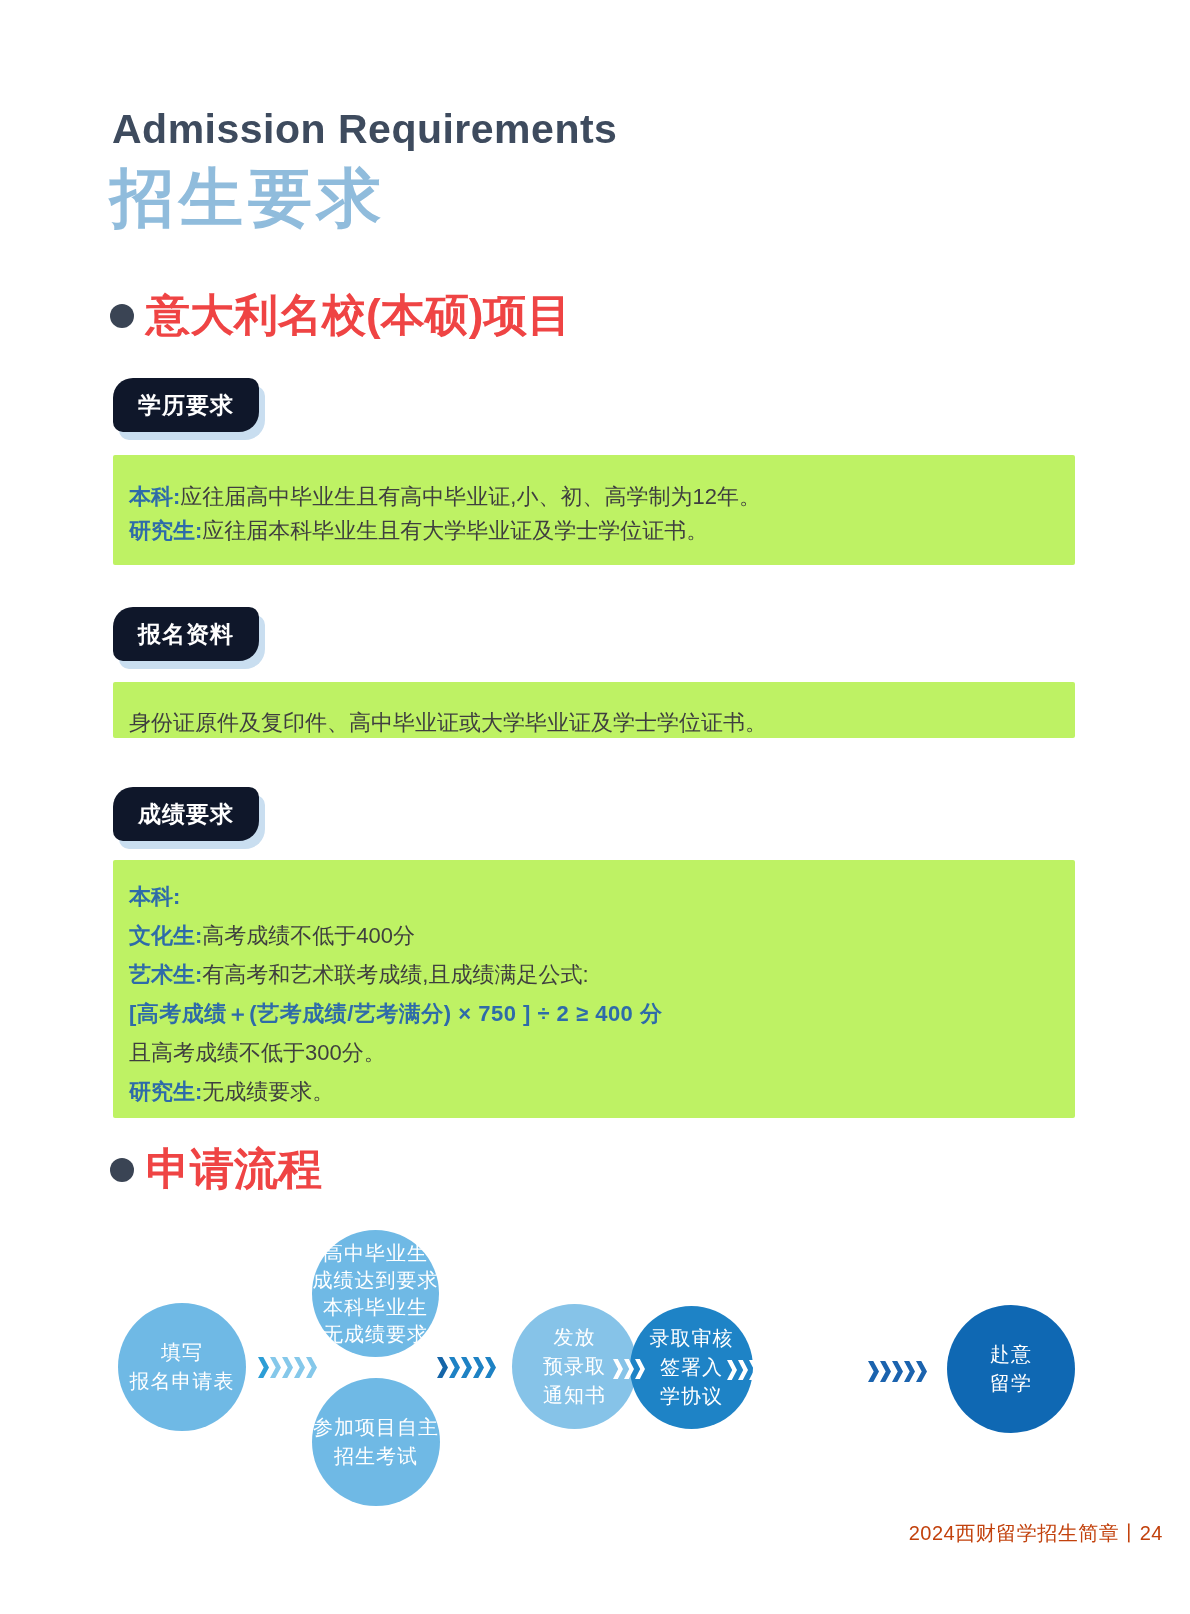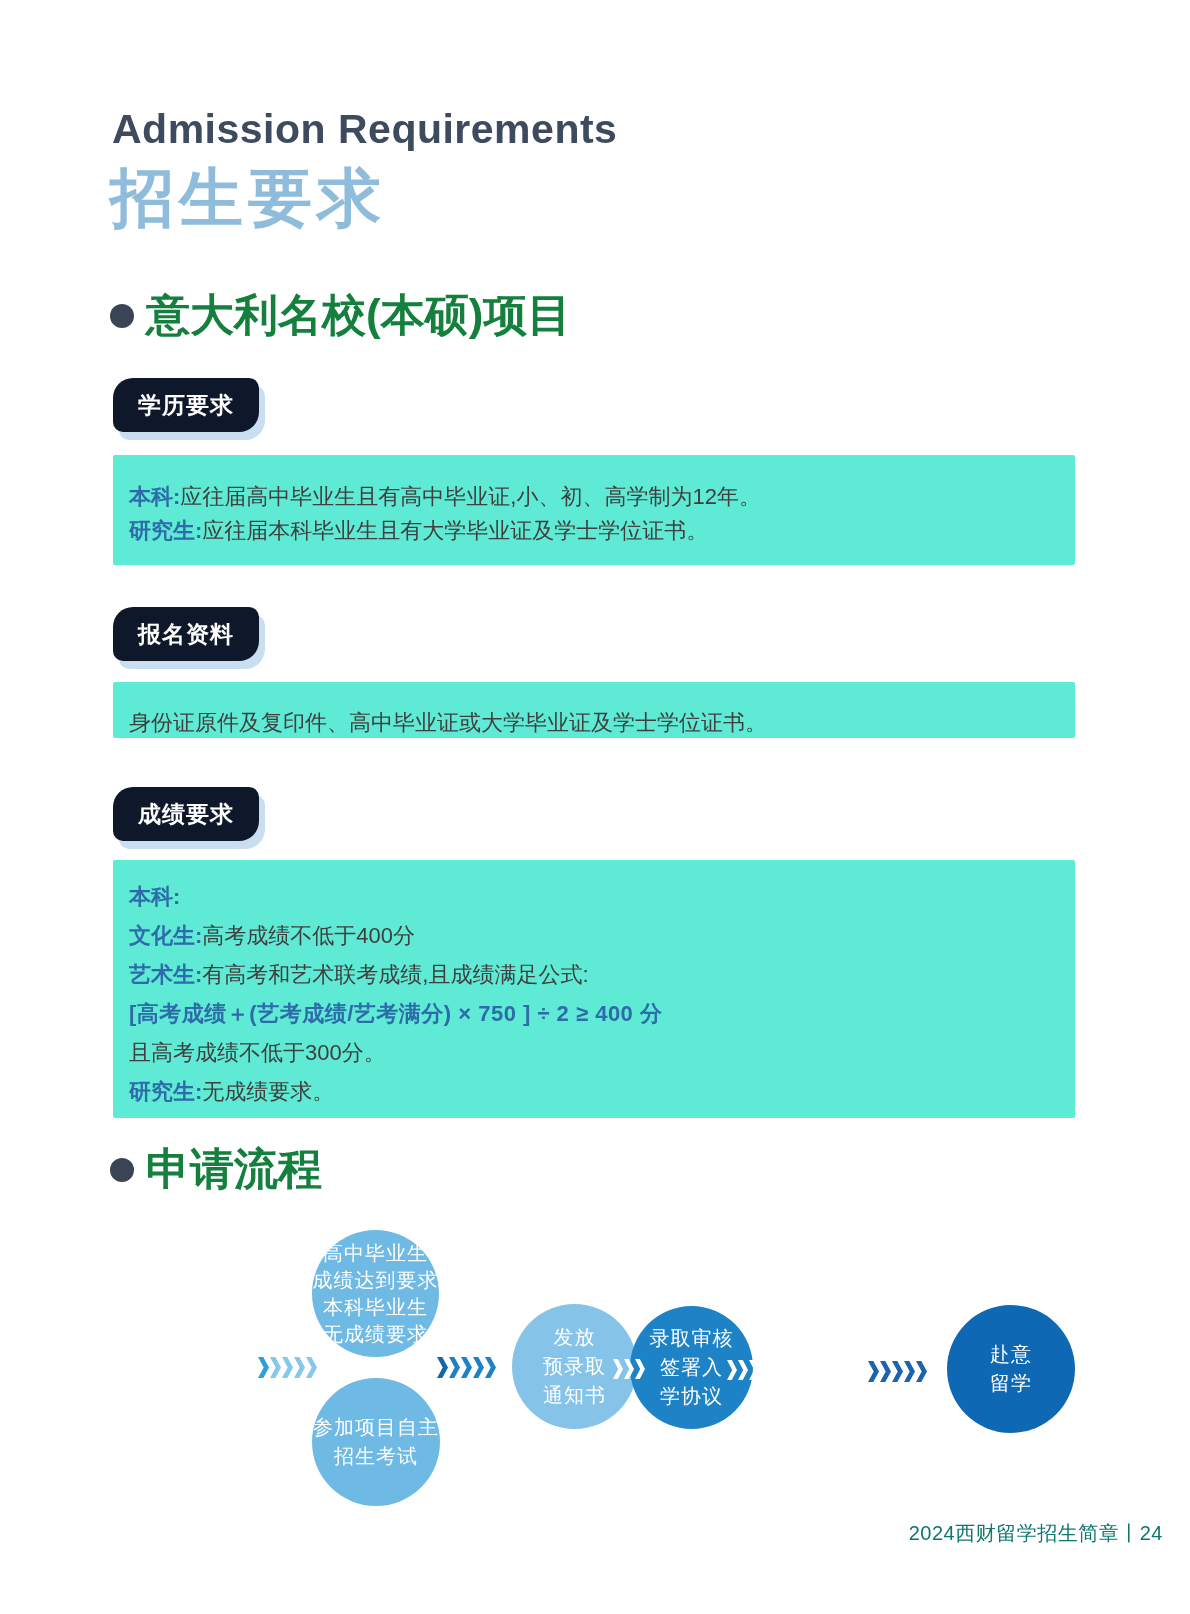--- a/index.html
+++ b/index.html
@@ -5,37 +5,37 @@
   * { margin:0; padding:0; box-sizing:border-box; }
   html,body { background:#ffffff; }
   .page {
     position:relative; width:1190px; height:1614px; background:#ffffff;
     font-family:"Liberation Sans","DejaVu Sans",sans-serif; overflow:hidden;
   }
   
   .title-en { position:absolute; left:112px; top:106px; font-size:41px; font-weight:bold; color:#3e4b5e; letter-spacing:0.5px; }
   .title-zh { position:absolute; left:110px; top:155px; font-size:64px; font-weight:bold; color:#90bcdc; letter-spacing:5px; }
   
-  .section-heading { position:absolute; display:flex; align-items:center; color:#15803d; font-size:44px; font-weight:bold; }
+  .section-heading { position:absolute; display:flex; align-items:center; color:#ef4444; font-size:44px; font-weight:bold; }
   .section-heading .bullet { width:24px; height:24px; border-radius:50%; background:#3a4454; margin-right:12px; flex:0 0 auto; }
   #heading-program { left:110px; top:286px; }
   #heading-process { left:110px; top:1140px; }
   
   .tab {
     position:absolute; left:113px; height:54px; min-width:142px; padding:0 25px;
     background:#0f172a; border-radius:20px 10px 20px 10px;
     box-shadow:6px 8px 0 0 #c9def0;
     display:flex; align-items:center; justify-content:center;
     color:#ffffff; font-size:23px; font-weight:bold; letter-spacing:1px;
   }
   #tab-education { top:378px; }
   #tab-materials { top:607px; }
   #tab-scores    { top:787px; }
   
-  .graybox { position:absolute; left:113px; width:962px; background:#5eead4; border-radius:2px; padding:0 16px; }
+  .graybox { position:absolute; left:113px; width:962px; background:#bef264; border-radius:2px; padding:0 16px; }
   #box-education { top:455px; height:110px; padding-top:25px; }
   #box-materials { top:682px; height:56px;  padding-top:24px; }
   #box-scores    { top:860px; height:258px; padding-top:17px; }
   .graybox p { font-size:22px; line-height:34px; color:#3f3f3f; }
   #box-scores p { line-height:39px; }
   .lbl { color:#2e6ba9; font-weight:bold; }
   .formula { color:#2e6ba9; font-weight:bold; letter-spacing:0.5px; }
   
   .circle {
     position:absolute; border-radius:50%;
@@ -55,21 +55,21 @@
   .g1 .chev { background:#85c8ea; } .g1 .chev:first-child { background:#2d9ed6; }
   .g2 .chev { background:#1e82c4; } .g2 .chev:first-child { background:#1565a8; }
   .g3 .chev { background:#1b63ae; }
   .gw .chev { background:#ffffff; width:10px; height:20px; }
   #arrows-1 { left:258px; top:1357px; }
   #arrows-2 { left:437px; top:1357px; }
   #arrows-w1 { left:613px; top:1359px; }
   #arrows-w2 { left:727px; top:1360px; }
   #arrows-3 { left:868px; top:1361px; }
   
-  .footer { position:absolute; right:27px; top:1520px; font-size:20px; color:#0f766e; letter-spacing:0.5px; }
+  .footer { position:absolute; right:27px; top:1520px; font-size:20px; color:#c2410c; letter-spacing:0.5px; }
 </style>
 </head>
 <body>
 
 <div class="page">
 
   <div class="title-en">Admission Requirements</div>
   <div class="title-zh">招生要求</div>
 
   <div class="section-heading" id="heading-program">
@@ -102,20 +102,24 @@
     <p><span class="formula">[高考成绩＋(艺考成绩/艺考满分) × 750 ] ÷ 2 ≥ 400 分</span></p>
     <p>且高考成绩不低于300分。</p>
     <p><span class="lbl">研究生:</span><span>无成绩要求。</span></p>
   </div>
 
   <div class="section-heading" id="heading-process">
     <span class="bullet"></span>
     <span>申请流程</span>
   </div>
 
+  <div class="circle" id="c1">
+      <span>填写
+报名申请表</span>
+    </div>
 
   <div class="chev-row g1" id="arrows-1">
     <span class="chev"></span>
       <span class="chev"></span>
       <span class="chev"></span>
       <span class="chev"></span>
       <span class="chev"></span>
   </div>
 
   <div class="circle" id="c2">

